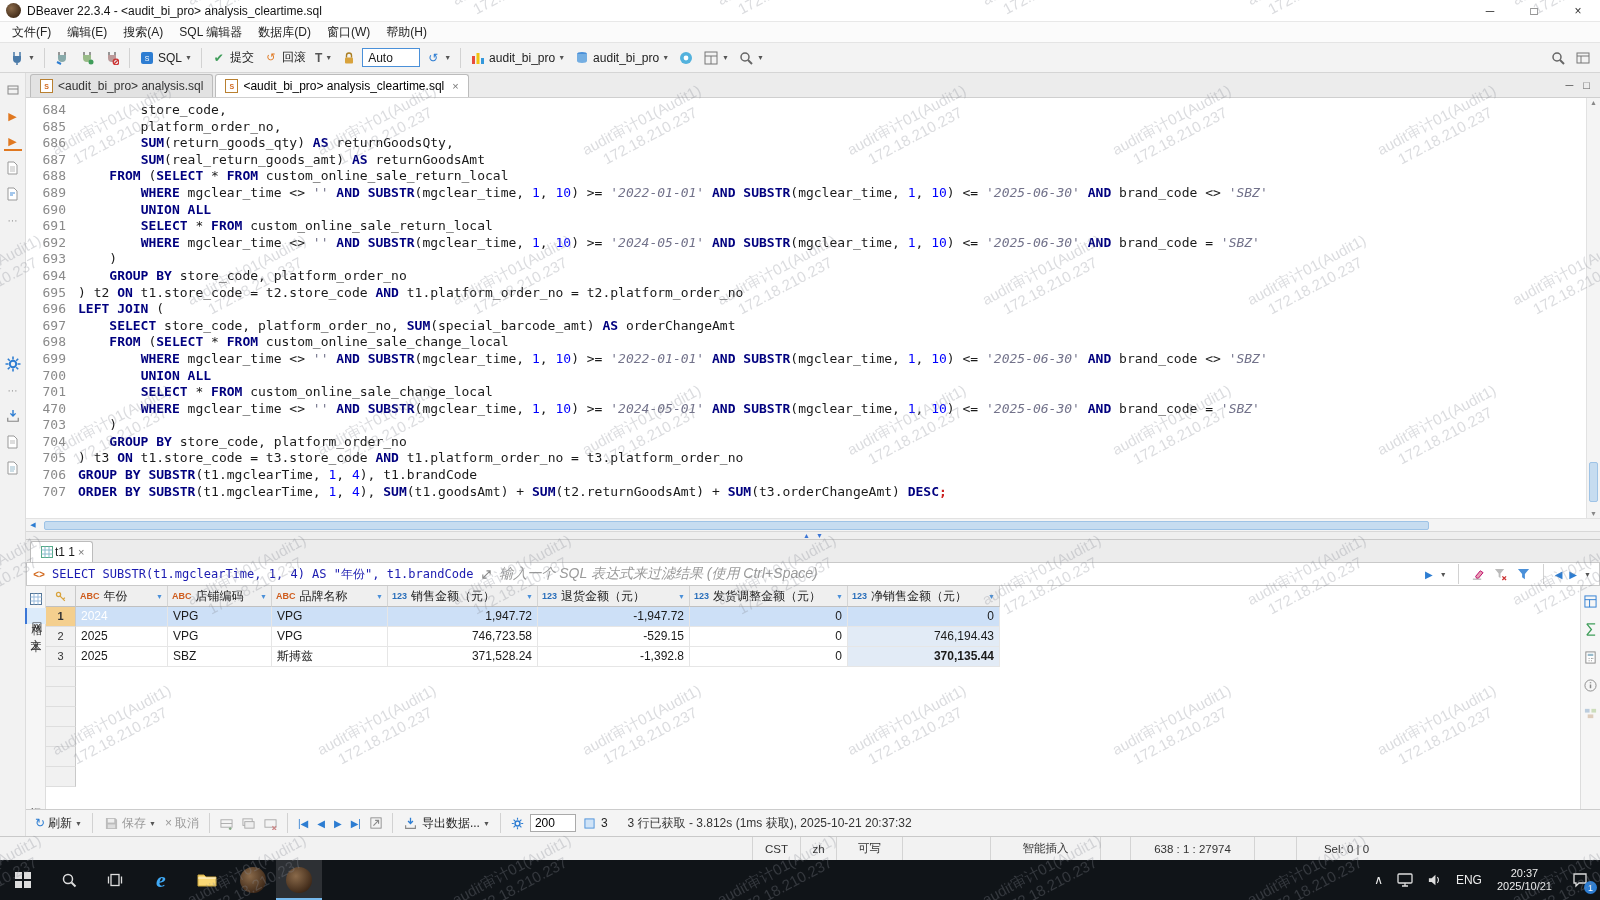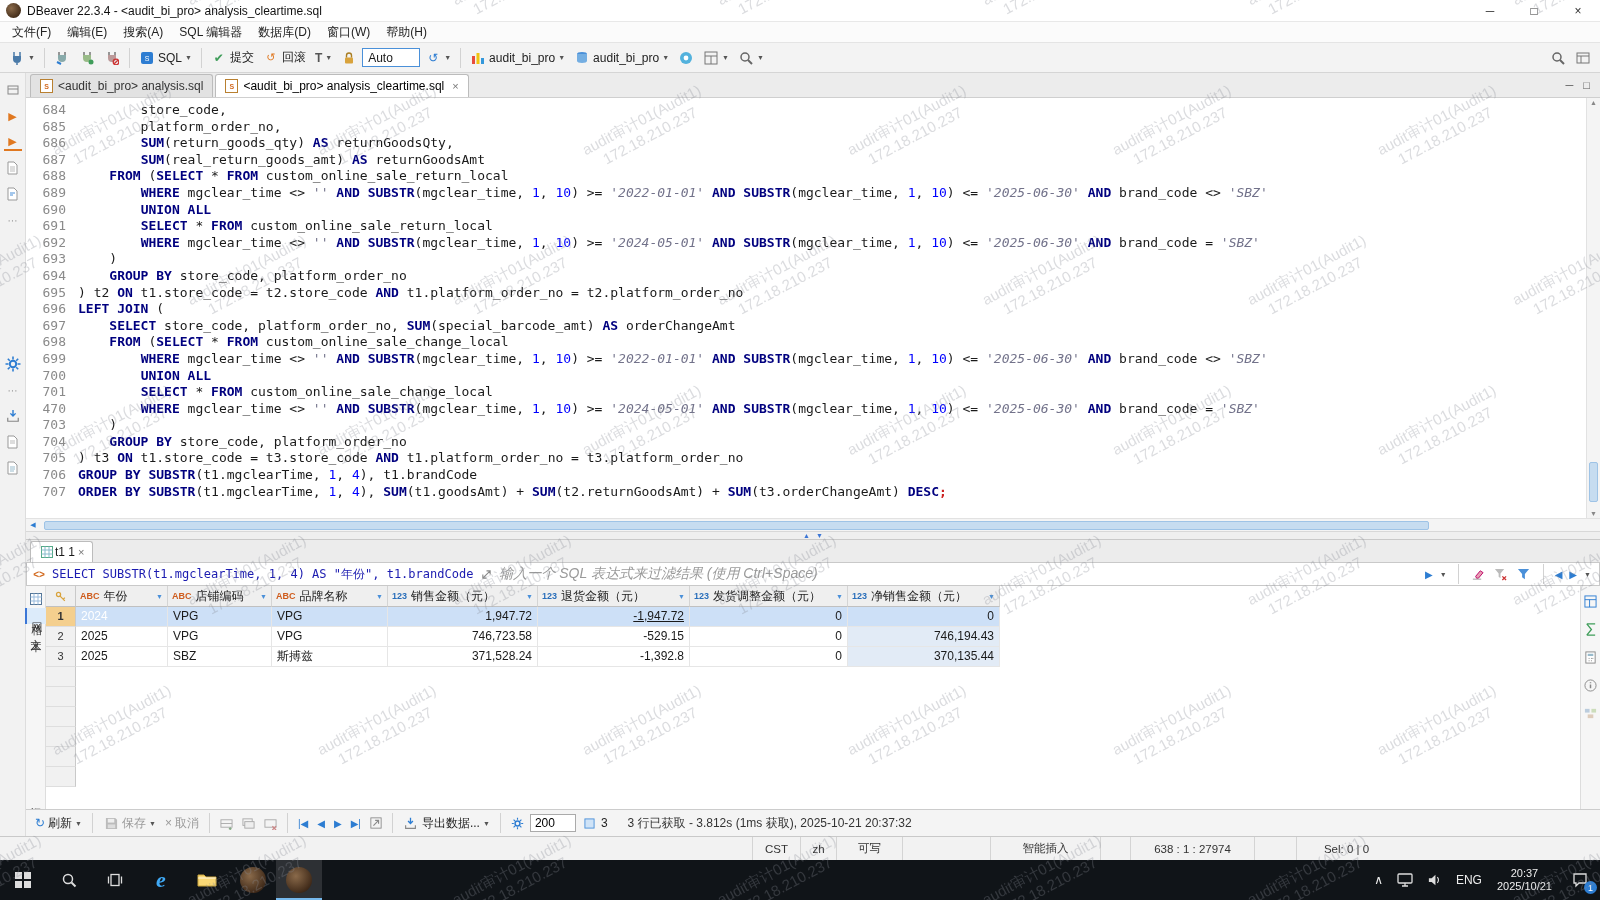--- a/index.html
+++ b/index.html
@@ -578,21 +578,21 @@
                   <span class="sort">▼</span>
                 </div>
               </div>
             <div id="grid-rows">
                 <div class="g-row sel">
                   <div class="gr-num">1</div>
                   <div class="g-cell cur" style="width: 92px;">2024</div>
                   <div class="g-cell" style="width: 104px;">VPG</div>
                   <div class="g-cell" style="width: 116px;">VPG</div>
                   <div class="g-cell r" style="width: 150px;">1,947.72</div>
-                  <div class="g-cell r" style="width: 152px; text-decoration: underline;">-1,947.72</div>
+                  <div class="g-cell r" style="width: 152px;">-1,947.72</div>
                   <div class="g-cell r" style="width: 158px;">0</div>
                   <div class="g-cell r net" style="width: 152px;">0</div>
                 </div>
                 <div class="g-row">
                   <div class="gr-num">2</div>
                   <div class="g-cell" style="width: 92px;">2025</div>
                   <div class="g-cell" style="width: 104px;">VPG</div>
                   <div class="g-cell" style="width: 116px;">VPG</div>
                   <div class="g-cell r" style="width: 150px;">746,723.58</div>
                   <div class="g-cell r" style="width: 152px;">-529.15</div>
@@ -600,21 +600,21 @@
                   <div class="g-cell r net" style="width: 152px;">746,194.43</div>
                 </div>
                 <div class="g-row">
                   <div class="gr-num">3</div>
                   <div class="g-cell" style="width: 92px;">2025</div>
                   <div class="g-cell" style="width: 104px;">SBZ</div>
                   <div class="g-cell" style="width: 116px;">斯搏兹</div>
                   <div class="g-cell r" style="width: 150px;">371,528.24</div>
                   <div class="g-cell r" style="width: 152px;">-1,392.8</div>
                   <div class="g-cell r" style="width: 158px;">0</div>
-                  <div class="g-cell r net" style="width: 152px;">370,135.44</div>
+                  <div class="g-cell r net" style="width: 152px; font-weight: bold;">370,135.44</div>
                 </div>
                 <div class="g-row">
                   <div class="gr-num"></div>
                 </div>
                 <div class="g-row">
                   <div class="gr-num"></div>
                 </div>
                 <div class="g-row">
                   <div class="gr-num"></div>
                 </div>

